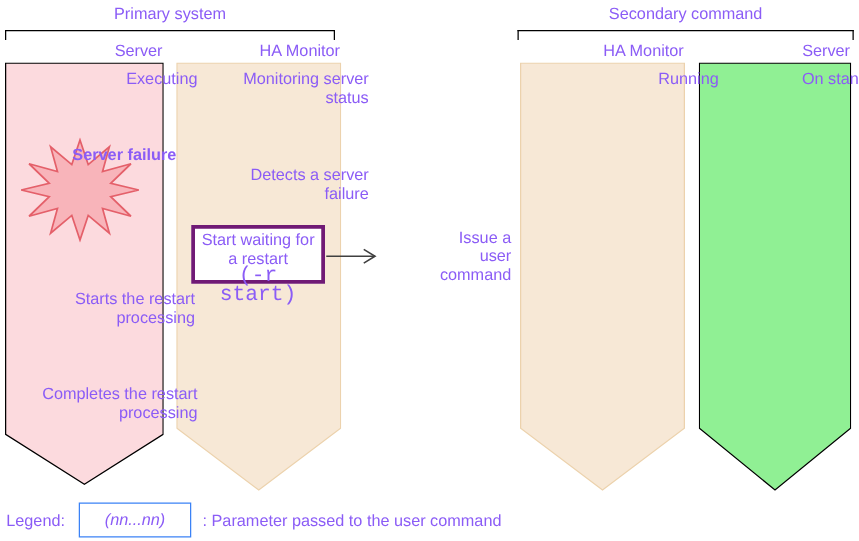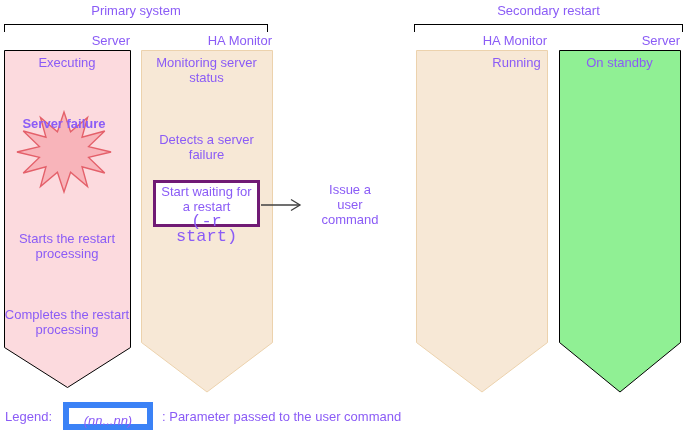--- a/index.html
+++ b/index.html
@@ -17,51 +17,51 @@
   .abs { position: absolute; }
   .sys-title { top: 3px; text-align: center; }
   .bracket {
     top: 24px; height: 7px;
     border-top: 1px solid #000;
     border-left: 1px solid #000;
     border-right: 1px solid #000;
   }
   .col-header { top: 33px; text-align: right; }
   svg.shape { position: absolute; display: block; }
-  .step { position: absolute; text-align: center; }
+  .step { position: absolute; text-align: right; padding-left: 28px; }
   .wait-box {
     position: absolute;
     left: 153px; top: 180px; width: 107px; height: 47px;
     box-sizing: border-box;
     background: #fff;
     border: 3px solid #701a75;
     text-align: center;
     padding-top: 1px;
   }
   .mono { font-family: "Liberation Mono", monospace; font-size: 17px; }
   .legend-row { position: absolute; top: 402px; left: 0; width: 687px; height: 28px; }
   .legend-label { position: absolute; left: 5px; top: 7px; }
   .legend-box {
     position: absolute; left: 63px; top: 0; width: 90px; height: 28px;
-    box-sizing: border-box; border: 6px solid #3b82f6; background: #fff;
+    box-sizing: border-box; border: 1px solid #3b82f6; background: #fff;
     text-align: center; line-height: 26px; font-style: italic;
   }
   .legend-desc { position: absolute; left: 162px; top: 7px; }
 </style>
 </head>
 <body>
 
 <div id="canvas">
 
   <div class="abs sys-title" style="left:4px;width:264px;">Primary system</div>
   <div class="abs bracket" style="left:4px;width:262px;"></div>
   <div class="abs col-header" style="left:4px;width:126px;">Server</div>
   <div class="abs col-header" style="left:141px;width:131px;">HA Monitor</div>
 
-  <div class="abs sys-title" style="left:414px;width:269px;">Secondary restart</div>
+  <div class="abs sys-title" style="left:414px;width:269px;">Secondary command</div>
   <div class="abs bracket" style="left:414px;width:267px;"></div>
   <div class="abs col-header" style="left:416px;width:131px;">HA Monitor</div>
   <div class="abs col-header" style="left:559px;width:121px;">Server</div>
 
   <svg class="shape" style="left:4px;top:50px;" width="127" height="341" viewBox="0 0 127 341">
     <polygon points="0.5,0.5 126.5,0.5 126.5,297.5 63.5,337.5 0.5,297.5" stroke="#000000" stroke-width="1" fill="#fcdade"></polygon>
   </svg>
 
   <svg class="shape" style="left:141px;top:50px;" width="132" height="343" viewBox="0 0 132 343">
     <polygon points="0.5,0.5 131.5,0.5 131.5,292.5 66,342 0.5,292.5" stroke-width="1" stroke="#ecd2ad" fill="#f7e8d6"></polygon>
@@ -93,21 +93,21 @@
     <div class="mono">(-r start)</div>
   </div>
 
 
   <svg class="shape" style="left:260px;top:198px;" width="46" height="14" viewBox="0 0 46 14">
     <line x1="1" y1="7" x2="40" y2="7" stroke="#404040" stroke-width="1.3"></line>
     <polyline points="31,1.5 40,7 31,12.5" fill="none" stroke="#404040" stroke-width="1.3"></polyline>
   </svg>
   <div class="step" style="left:319px;top:182px;width:62px;">Issue a user command</div>
 
-  <div class="step" style="left:416px;top:55px;width:131px;margin-left:35px;">Running</div>
+  <div class="step" style="left:416px;top:55px;width:131px;">Running</div>
   <div class="step" style="left:559px;top:55px;width:121px;">On standby</div>
 
   <div class="legend-row">
     <span class="legend-label">Legend:</span>
     <span class="legend-box">(nn...nn)</span>
     <span class="legend-desc">: Parameter passed to the user command</span>
   </div>
 
 </div>
 

